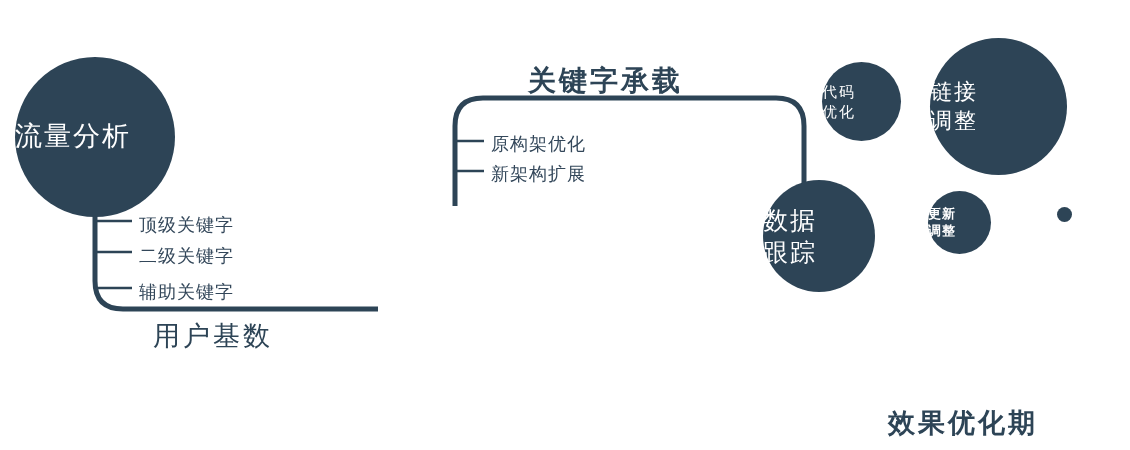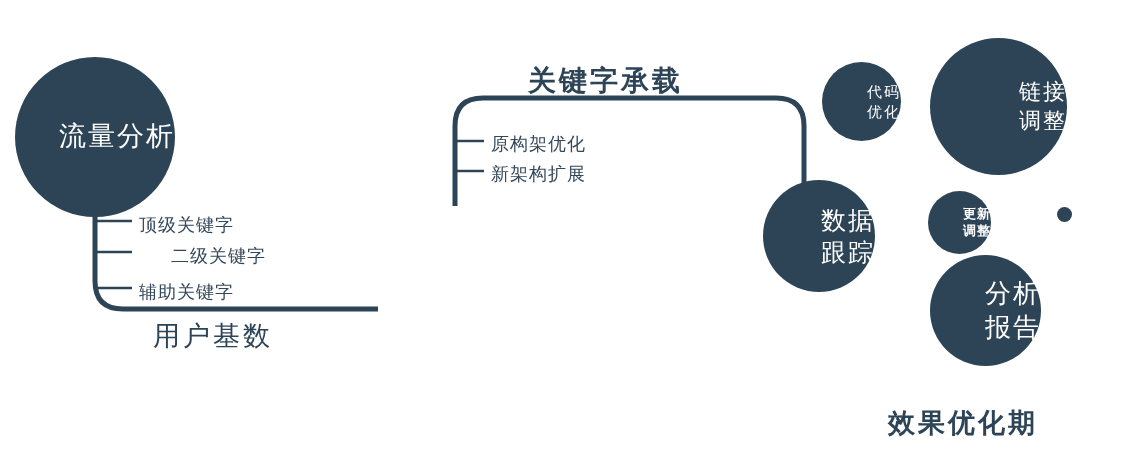--- a/index.html
+++ b/index.html
@@ -12,21 +12,21 @@
     overflow: hidden;
   }
   svg.wires { position: absolute; left: 0; top: 0; width: 1130px; height: 450px; }
   .circle {
     position: absolute;
     border-radius: 50%;
     background: #2d4456;
     color: #ffffff;
     display: flex;
     flex-direction: column;
-    align-items: flex-end;
+    align-items: flex-start;
     justify-content: center;
     text-align: center;
     line-height: 1.3;
     letter-spacing: 2px;
   }
   .c-traffic   { left: 15px;  top: 57px;  width: 160px; height: 160px; font-size: 27px; }
   .c-structure { left: 372px; top: 198px; width: 150px; height: 150px; font-size: 25px; }
   .c-tracking  { left: 763px; top: 180px; width: 112px; height: 112px; font-size: 25px; }
   .c-code      { left: 822px; top: 62px;  width: 79px;  height: 79px;  font-size: 15px; }
   .c-link      { left: 930px; top: 38px;  width: 137px; height: 137px; font-size: 22px; }
@@ -49,21 +49,21 @@
   .l-keyword  { left: 528px; top: 62px;  font-size: 28px; font-weight: 600; }
   .l-footer   { left: 888px; top: 405px; font-size: 27px; font-weight: 600; }
   .branch-label {
     position: absolute;
     color: #33475a;
     font-size: 18px;
     letter-spacing: 1px;
     white-space: nowrap;
   }
   .b-left-0 { left: 139px; top: 213px; }
-  .b-left-1 { left: 139px; top: 244px; margin-left: 32px; }
+  .b-left-1 { left: 139px; top: 244px; }
   .b-left-2 { left: 139px; top: 280px; }
   .b-mid-0  { left: 491px; top: 132px; }
   .b-mid-1  { left: 491px; top: 162px; }
 </style>
 </head>
 <body>
 
 <div id="canvas">
 
   <svg class="wires" viewBox="0 0 1130 450" fill="none" xmlns="http://www.w3.org/2000/svg">
@@ -100,24 +100,20 @@
     <span>调整</span>
   </div>
 
   <div class="circle c-update">
     <span>更新</span>
     <span>调整</span>
   </div>
 
   <div class="dot"></div>
 
-  <div class="circle c-report">
-    <span>分析</span>
-    <span>报告</span>
-  </div>
 
   <div class="edge-label l-userbase">用户基数</div>
   <div class="edge-label l-keyword">关键字承载</div>
   <div class="edge-label l-footer">效果优化期</div>
 
   <div class="branch-label b-left-0">顶级关键字</div>
   <div class="branch-label b-left-1">二级关键字</div>
   <div class="branch-label b-left-2">辅助关键字</div>
   <div class="branch-label b-mid-0">原构架优化</div>
   <div class="branch-label b-mid-1">新架构扩展</div>

